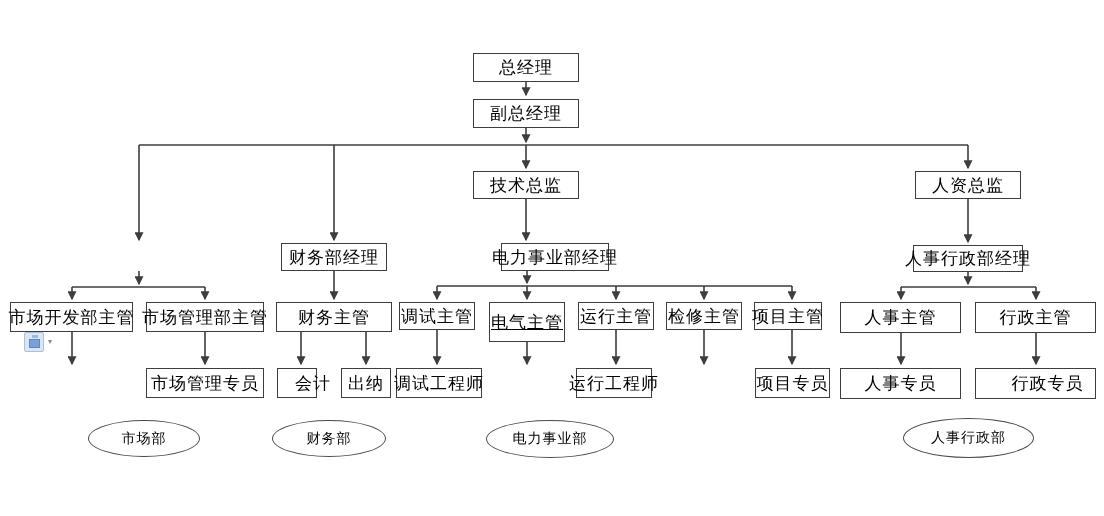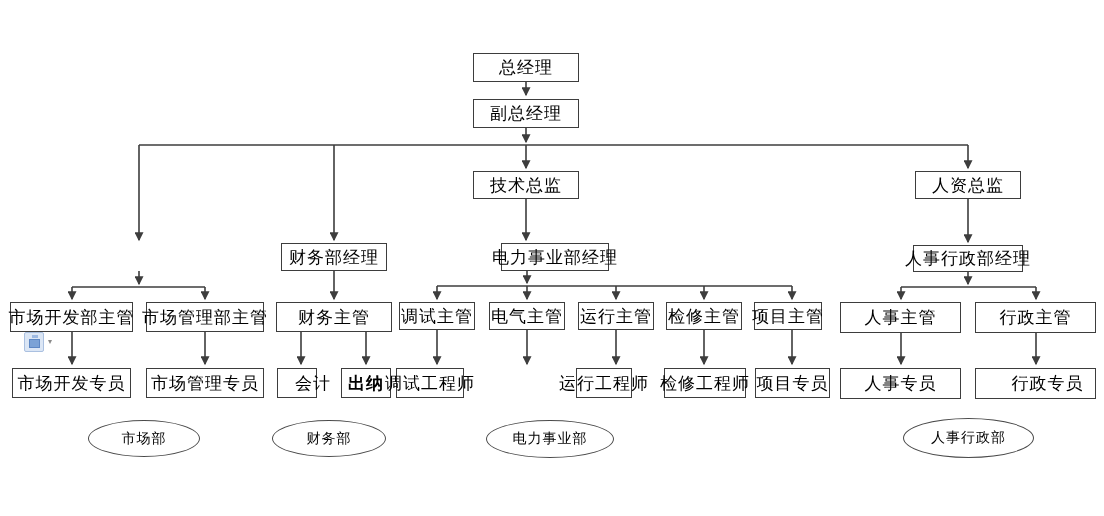--- a/index.html
+++ b/index.html
@@ -140,34 +140,32 @@
   <div class="node" style="left:915px;top:171px;width:106px;height:28px;">人资总监</div>
 
   <div class="node" style="left:281px;top:243px;width:106px;height:28px;">财务部经理</div>
   <div class="node" style="left:473px;top:243px;width:108px;height:28px;margin-left:28px;">电力事业部经理</div>
   <div class="node" style="left:913px;top:245px;width:110px;height:27px;">人事行政部经理</div>
 
   <div class="node" style="left:10px;top:302px;width:123px;height:30px;">市场开发部主管</div>
   <div class="node" style="left:146px;top:302px;width:118px;height:30px;">市场管理部主管</div>
   <div class="node" style="left:276px;top:302px;width:116px;height:30px;">财务主管</div>
   <div class="node" style="left:399px;top:302px;width:76px;height:28px;">调试主管</div>
-  <div class="node" style="left:489px;top:302px;width:76px;height:28px;">电气主管</div>
+  <div class="node" style="left:489px;top:302px;width:76px;height:40px;text-decoration:underline;">电气主管</div>
   <div class="node" style="left:578px;top:302px;width:76px;height:28px;">运行主管</div>
   <div class="node" style="left:666px;top:302px;width:76px;height:28px;">检修主管</div>
   <div class="node" style="left:754px;top:302px;width:68px;height:28px;">项目主管</div>
   <div class="node" style="left:840px;top:302px;width:121px;height:31px;">人事主管</div>
   <div class="node" style="left:975px;top:302px;width:121px;height:31px;">行政主管</div>
 
-  <div class="node" style="left:12px;top:368px;width:119px;height:30px;">市场开发专员</div>
   <div class="node" style="left:146px;top:368px;width:118px;height:30px;">市场管理专员</div>
   <div class="node" style="left:277px;top:368px;width:40px;height:30px;padding-left:32px;">会计</div>
-  <div class="node" style="left:341px;top:368px;width:50px;height:30px;font-weight:bold;">出纳</div>
-  <div class="node" style="left:396px;top:368px;width:68px;height:30px;">调试工程师</div>
-  <div class="node" style="left:576px;top:368px;width:56px;height:30px;">运行工程师</div>
-  <div class="node" style="left:664px;top:368px;width:82px;height:30px;">检修工程师</div>
+  <div class="node" style="left:341px;top:368px;width:50px;height:30px;">出纳</div>
+  <div class="node" style="left:396px;top:368px;width:86px;height:30px;">调试工程师</div>
+  <div class="node" style="left:576px;top:368px;width:76px;height:30px;">运行工程师</div>
   <div class="node" style="left:755px;top:368px;width:75px;height:30px;">项目专员</div>
   <div class="node" style="left:840px;top:368px;width:121px;height:31px;">人事专员</div>
   <div class="node" style="left:975px;top:368px;width:121px;height:31px;padding-left:24px;">行政专员</div>
 
   <div class="dept" style="left:88px;top:420px;width:112px;height:37px;">市场部</div>
   <div class="dept" style="left:272px;top:420px;width:114px;height:37px;">财务部</div>
   <div class="dept" style="left:486px;top:420px;width:128px;height:38px;">电力事业部</div>
   <div class="dept" style="left:903px;top:418px;width:131px;height:40px;">人事行政部</div>
 
   <div class="paste-tag">

